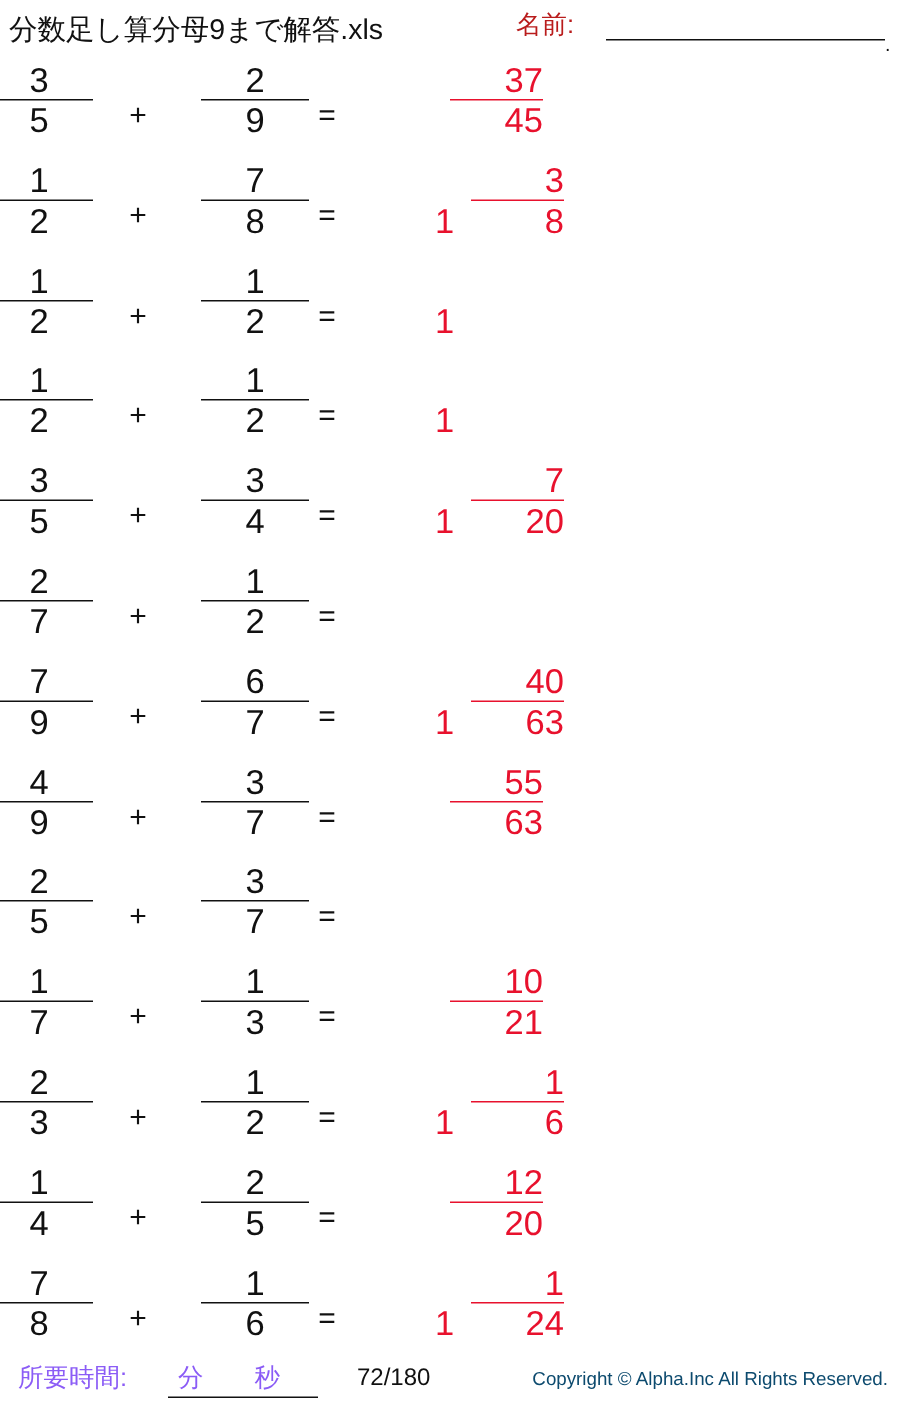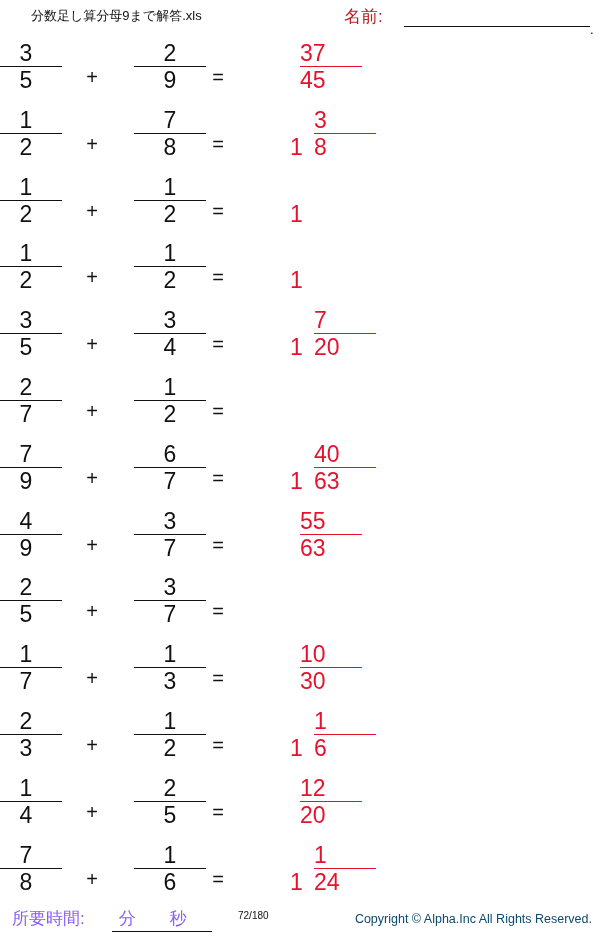--- a/index.html
+++ b/index.html
@@ -26,24 +26,23 @@
     position: absolute;
     top: 0;
     left: 0;
     width: 600px;
     height: 34px;
   }
   .doc-title {
     position: absolute;
     left: 6px;
     top: 7px;
-    font-size: 13px;
+    font-size: 19px;
     color: #111111;
     white-space: nowrap;
-    margin-left: 25px;
   }
   .name-label {
     position: absolute;
     left: 344px;
     top: 5px;
     font-size: 17px;
     color: #b91c1c;
   }
   .name-line {
     position: absolute;
@@ -129,21 +128,21 @@
     top: 33px;
     font-size: 23px;
     line-height: 26px;
     color: #e8112d;
   }
   .ans-frac {
     position: absolute;
     left: 28px;
     top: 6px;
     width: 62px;
-    text-align: left;
+    text-align: right;
   }
   .ans-frac.solo { left: 14px; }
   .ans-frac .num,
   .ans-frac .den {
     font-size: 23px;
     line-height: 26px;
     height: 26px;
     color: #e8112d;
   }
   .ans-frac .bar {
@@ -181,21 +180,21 @@
     left: 112px;
     top: 28px;
     width: 100px;
     border-bottom: 1px solid #111111;
     height: 0;
   }
   .page-num {
     position: absolute;
     left: 238px;
     top: 7px;
-    font-size: 10px;
+    font-size: 16px;
     color: #111111;
     text-align: center;
   }
   .copyright {
     position: absolute;
     right: 8px;
     top: 9px;
     font-size: 12.5px;
     color: #0c4a6e;
     white-space: nowrap;
@@ -394,21 +393,21 @@
         <div class="frac right">
           <div class="num">1</div>
           <div class="bar"></div>
           <div class="den">3</div>
         </div>
         <div class="op-eq">=</div>
         <div class="answer">
           <div class="ans-frac solo">
             <div class="num">10</div>
             <div class="bar"></div>
-            <div class="den">30</div>
+            <div class="den">21</div>
           </div>
         </div>
       </div>
       <div class="row">
         <div class="frac left">
           <div class="num">2</div>
           <div class="bar"></div>
           <div class="den">3</div>
         </div>
         <div class="op-plus">+</div>

